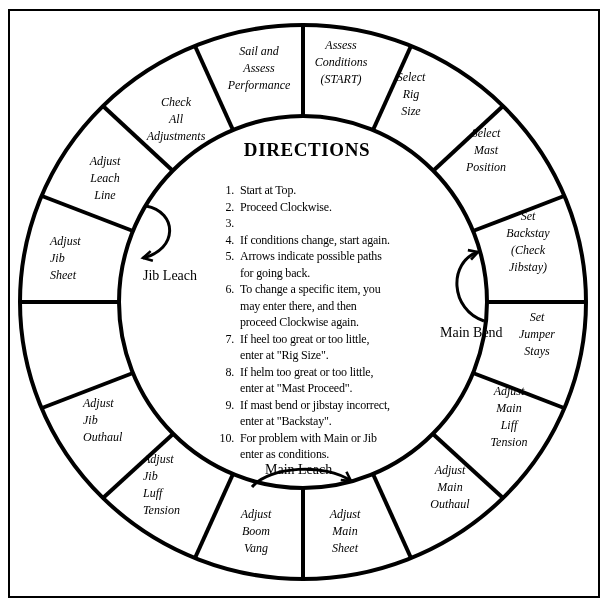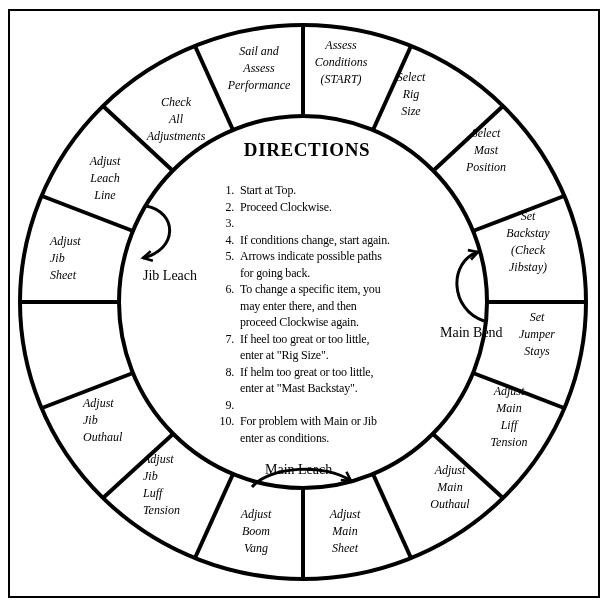--- a/index.html
+++ b/index.html
@@ -163,24 +163,26 @@
 proceed Clockwise again.</span>
     </div>
     <div class="dir-row">
       <span class="dir-num">7.</span>
       <span class="dir-text">If heel too great or too little,
 enter at "Rig Size".</span>
     </div>
     <div class="dir-row">
       <span class="dir-num">8.</span>
       <span class="dir-text">If helm too great or too little,
-enter at "Mast Backstay".</span>
+enter at "Mast Proceed".</span>
     </div>
     <div class="dir-row">
       <span class="dir-num">9.</span>
+      <span class="dir-text">If mast bend or jibstay incorrect,
+enter at "Backstay".</span>
     </div>
     <div class="dir-row">
       <span class="dir-num">10.</span>
       <span class="dir-text">For problem with Main or Jib
 enter as conditions.</span>
     </div>
   </div>
 </div>
 
 </body></html>

